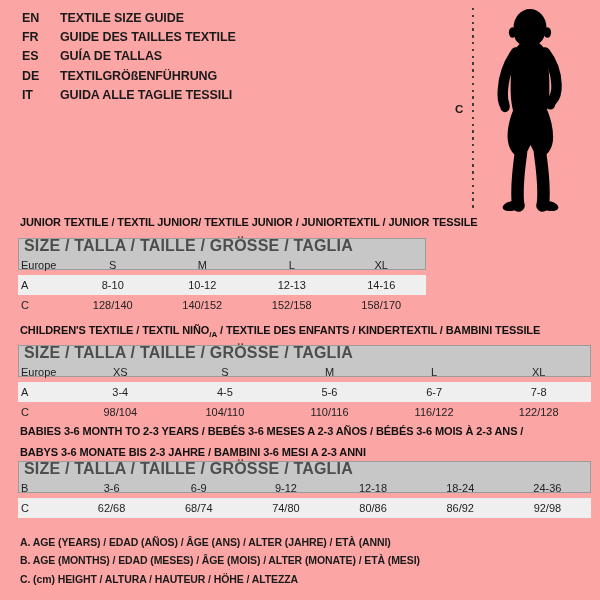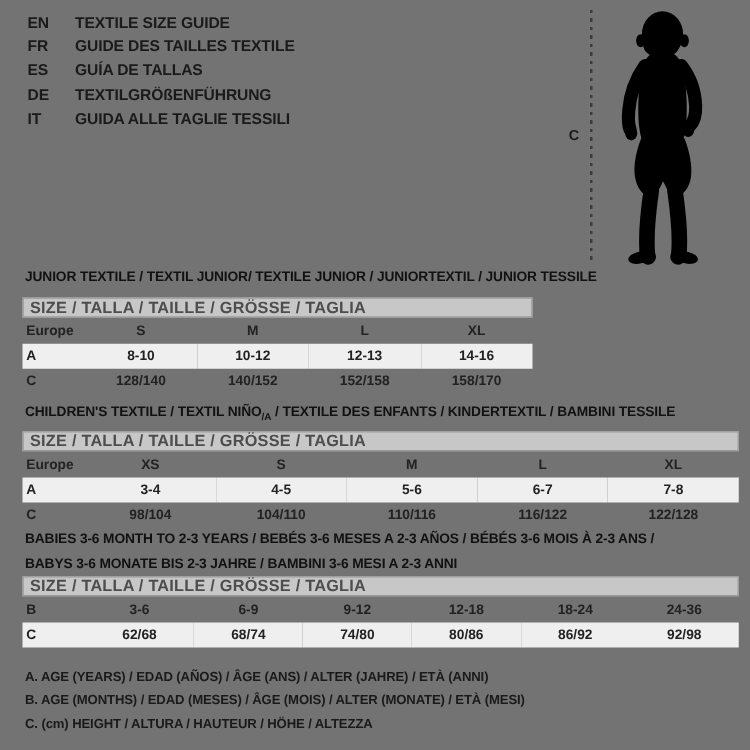--- a/index.html
+++ b/index.html
@@ -1,43 +1,43 @@
 <!DOCTYPE html>
 <html><head>
 <meta charset="utf-8">
 <style>
   html,body{margin:0;padding:0;background:#fff;}
-  #page{position:relative;width:600px;height:600px;background:#737373;overflow:hidden;
+  #page{position:relative;width:600px;height:600px;background:#fca5a5;overflow:hidden;
         font-family:"Liberation Sans",sans-serif;color:#1a1a1a;}
 
   
   .lang-list{position:absolute;left:22px;top:9px;}
   .lang-row{display:flex;font-size:12.5px;font-weight:bold;line-height:19.2px;letter-spacing:-0.1px;}
   .lang-code{width:38px;flex:0 0 38px;}
 
   
   .dotted-line{position:absolute;left:472px;top:8px;width:2px;height:202px;
     background:repeating-linear-gradient(to bottom,#3c3c3c 0 2.5px,transparent 2.5px 6.8px);}
   .measure-c{position:absolute;left:455px;top:103px;font-size:11.5px;font-weight:bold;}
   .baby-svg{position:absolute;left:483px;top:6px;}
 
   
   .sec-title{position:absolute;left:20px;font-size:11px;font-weight:bold;color:#111;
              line-height:16px;letter-spacing:-0.1px;white-space:nowrap;}
   .sec-title sub{font-size:8px;}
 
   
-  .size-bar{position:absolute;left:18px;height:16px;box-sizing:border-box;background:#c7c7c7;
-            border:1px solid #9b9b9b;color:#4d4d4d;font-size:13px;font-weight:bold;
+  .size-bar{position:absolute;left:18px;height:32px;box-sizing:border-box;background:#c7c7c7;
+            border:1px solid #9b9b9b;color:#4d4d4d;font-size:16px;font-weight:bold;
             line-height:14px;padding-left:5px;letter-spacing:0.2px;}
 
   
   table.size-table{position:absolute;left:18px;border-collapse:collapse;table-layout:fixed;
                    font-size:11px;color:#222;}
-  table.size-table td{height:20px;padding:0;text-align:center;vertical-align:middle;font-weight:700;}
+  table.size-table td{height:20px;padding:0;text-align:center;vertical-align:middle;font-weight:400;}
   table.size-table td.lbl{text-align:left;padding-left:3px;}
   table.size-table tr:nth-child(even){background:#efefef;}
 
   
   .footnotes{position:absolute;left:20px;top:533px;}
   .footnotes .fn{font-size:10.5px;font-weight:bold;line-height:18.4px;letter-spacing:-0.1px;white-space:nowrap;}
 </style>
 </head>
 <body>
 

